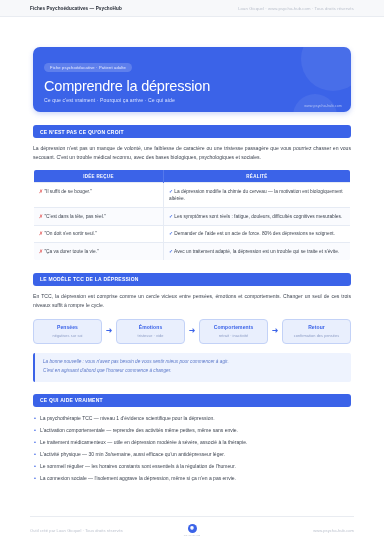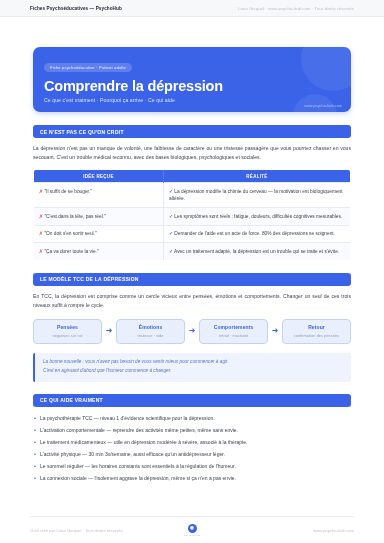--- a/index.html
+++ b/index.html
@@ -44,21 +44,21 @@
     position: relative;
     display: inline-block;
     background: rgba(255,255,255,.18);
     border-radius: 6px;
     padding: 2.2px 6px;
     font-size: 4.1px; color: #e7ecff; letter-spacing: .15px;
   }
   .hero-title {
     position: relative;
     margin-top: 5px;
-    font-size: 14.5px; font-weight: bold; color: #ffffff; letter-spacing: -.2px;
+    font-size: 14.5px; font-weight: normal; color: #ffffff; letter-spacing: -.2px;
   }
   .hero-sub {
     position: relative;
     margin-top: 3px;
     font-size: 5.1px; color: #d8e1ff; letter-spacing: .1px;
   }
   .hero-url {
     position: absolute; right: 9px; bottom: 4px;
     font-size: 3.7px; color: rgba(255,255,255,.55); letter-spacing: .1px;
   }

